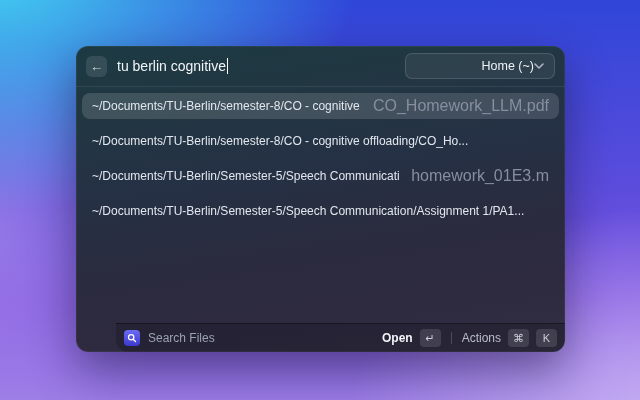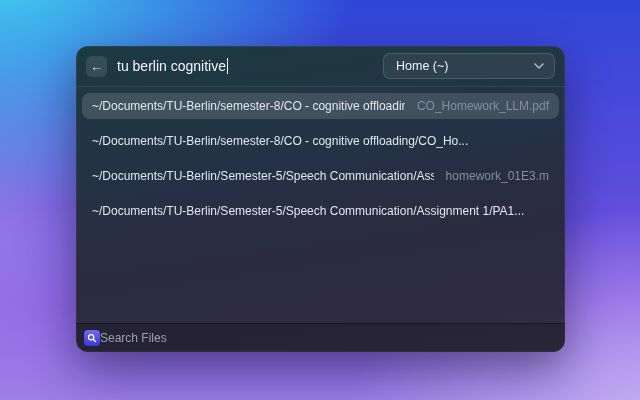--- a/index.html
+++ b/index.html
@@ -21,36 +21,36 @@
     color:#e8edf2;
   }
   
   .header{height:40px;display:flex;align-items:center;padding:0 10px;gap:10px;flex:0 0 auto;
     border-bottom:1px solid rgba(255,255,255,0.08);}
   .back-btn{width:21px;height:21px;border-radius:6px;background:rgba(255,255,255,0.11);
     display:flex;align-items:center;justify-content:center;font-size:13px;color:#d7dde4;
     flex:0 0 auto;cursor:default;}
   .search-text{font-size:14px;font-weight:500;color:#f2f5f8;white-space:pre;display:flex;align-items:center;}
   .caret{display:inline-block;width:1.5px;height:16px;background:#ffffff;margin-left:1px;}
-  .scope{margin-left:auto;width:172px;height:26px;border-radius:7px;box-sizing:border-box;
+  .scope{margin-left:auto;width:150px;height:26px;border-radius:7px;box-sizing:border-box;
     background:rgba(255,255,255,0.06);border:1px solid rgba(255,255,255,0.14);
-    display:flex;align-items:center;justify-content:space-between;padding:0 10px 0 12px;}
+    display:flex;align-items:center;justify-content:flex-end;padding:0 10px 0 12px;}
   .scope-label{font-size:12.5px;color:#eef1f5;font-weight:500;}
   .chev{display:flex;align-items:center;}
   
   .results{flex:1 1 auto;padding:6px;overflow:hidden;}
   .result-row{height:26px;margin-bottom:9px;border-radius:8px;display:flex;align-items:center;
     padding:0 10px;box-sizing:border-box;gap:12px;}
   .result-row.selected{background:rgba(255,255,255,0.14);}
   .row-path{font-size:12px;color:#e2e7ee;white-space:nowrap;overflow:hidden;}
-  .row-file{margin-left:auto;font-size:12px;color:#868ea0;white-space:nowrap;flex:0 0 auto;}
+  .row-file{margin-left:auto;font-size:16px;color:#868ea0;white-space:nowrap;flex:0 0 auto;}
   
-  .footer{flex:0 0 28px;display:flex;align-items:center;padding:0 8px;
+  .footer{flex:0 0 28px;display:flex;align-items:center;padding:0 8px;gap:8px;
     background:rgba(0,0,0,0.17);border-top:1px solid rgba(0,0,0,0.38);
-    border-radius:0 0 12px 12px;}
+    border-radius:0 0 12px 12px;margin-left:40px;}
   .app-icon{width:16px;height:16px;border-radius:4px;flex:0 0 auto;
     background:linear-gradient(180deg,#6a6cf5 0%,#3c38cf 100%);
     display:flex;align-items:center;justify-content:center;}
   .app-label{font-size:12px;color:#9aa2b0;}
   .footer-right{margin-left:auto;display:flex;align-items:center;gap:7px;}
   .open-label{font-size:12px;font-weight:700;color:#f2f4f7;}
   .key-badge{min-width:21px;height:18px;padding:0 4px;border-radius:4px;box-sizing:border-box;
     background:rgba(255,255,255,0.12);color:#c9ced8;font-size:11px;
     display:flex;align-items:center;justify-content:center;}
   .vsep{width:1px;height:12px;background:rgba(255,255,255,0.18);margin:0 3px;}
@@ -94,15 +94,23 @@
   </div>
 
   <div class="footer">
     <div class="app-icon">
       <svg width="10" height="10" viewBox="0 0 12 12">
           <circle cx="5" cy="5" r="3.2" fill="none" stroke="#ffffff" stroke-width="1.5"></circle>
           <line x1="7.4" y1="7.4" x2="10.2" y2="10.2" stroke="#ffffff" stroke-width="1.6" stroke-linecap="round"></line>
         </svg>
     </div>
     <span class="app-label">Search Files</span>
+    <div class="footer-right">
+      <span class="open-label">Open</span>
+      <span class="key-badge">↵</span>
+      <span class="vsep"></span>
+      <span class="actions-label">Actions</span>
+      <span class="key-badge">⌘</span>
+      <span class="key-badge">K</span>
+    </div>
   </div>
 
 </div>
 
 </body></html>

